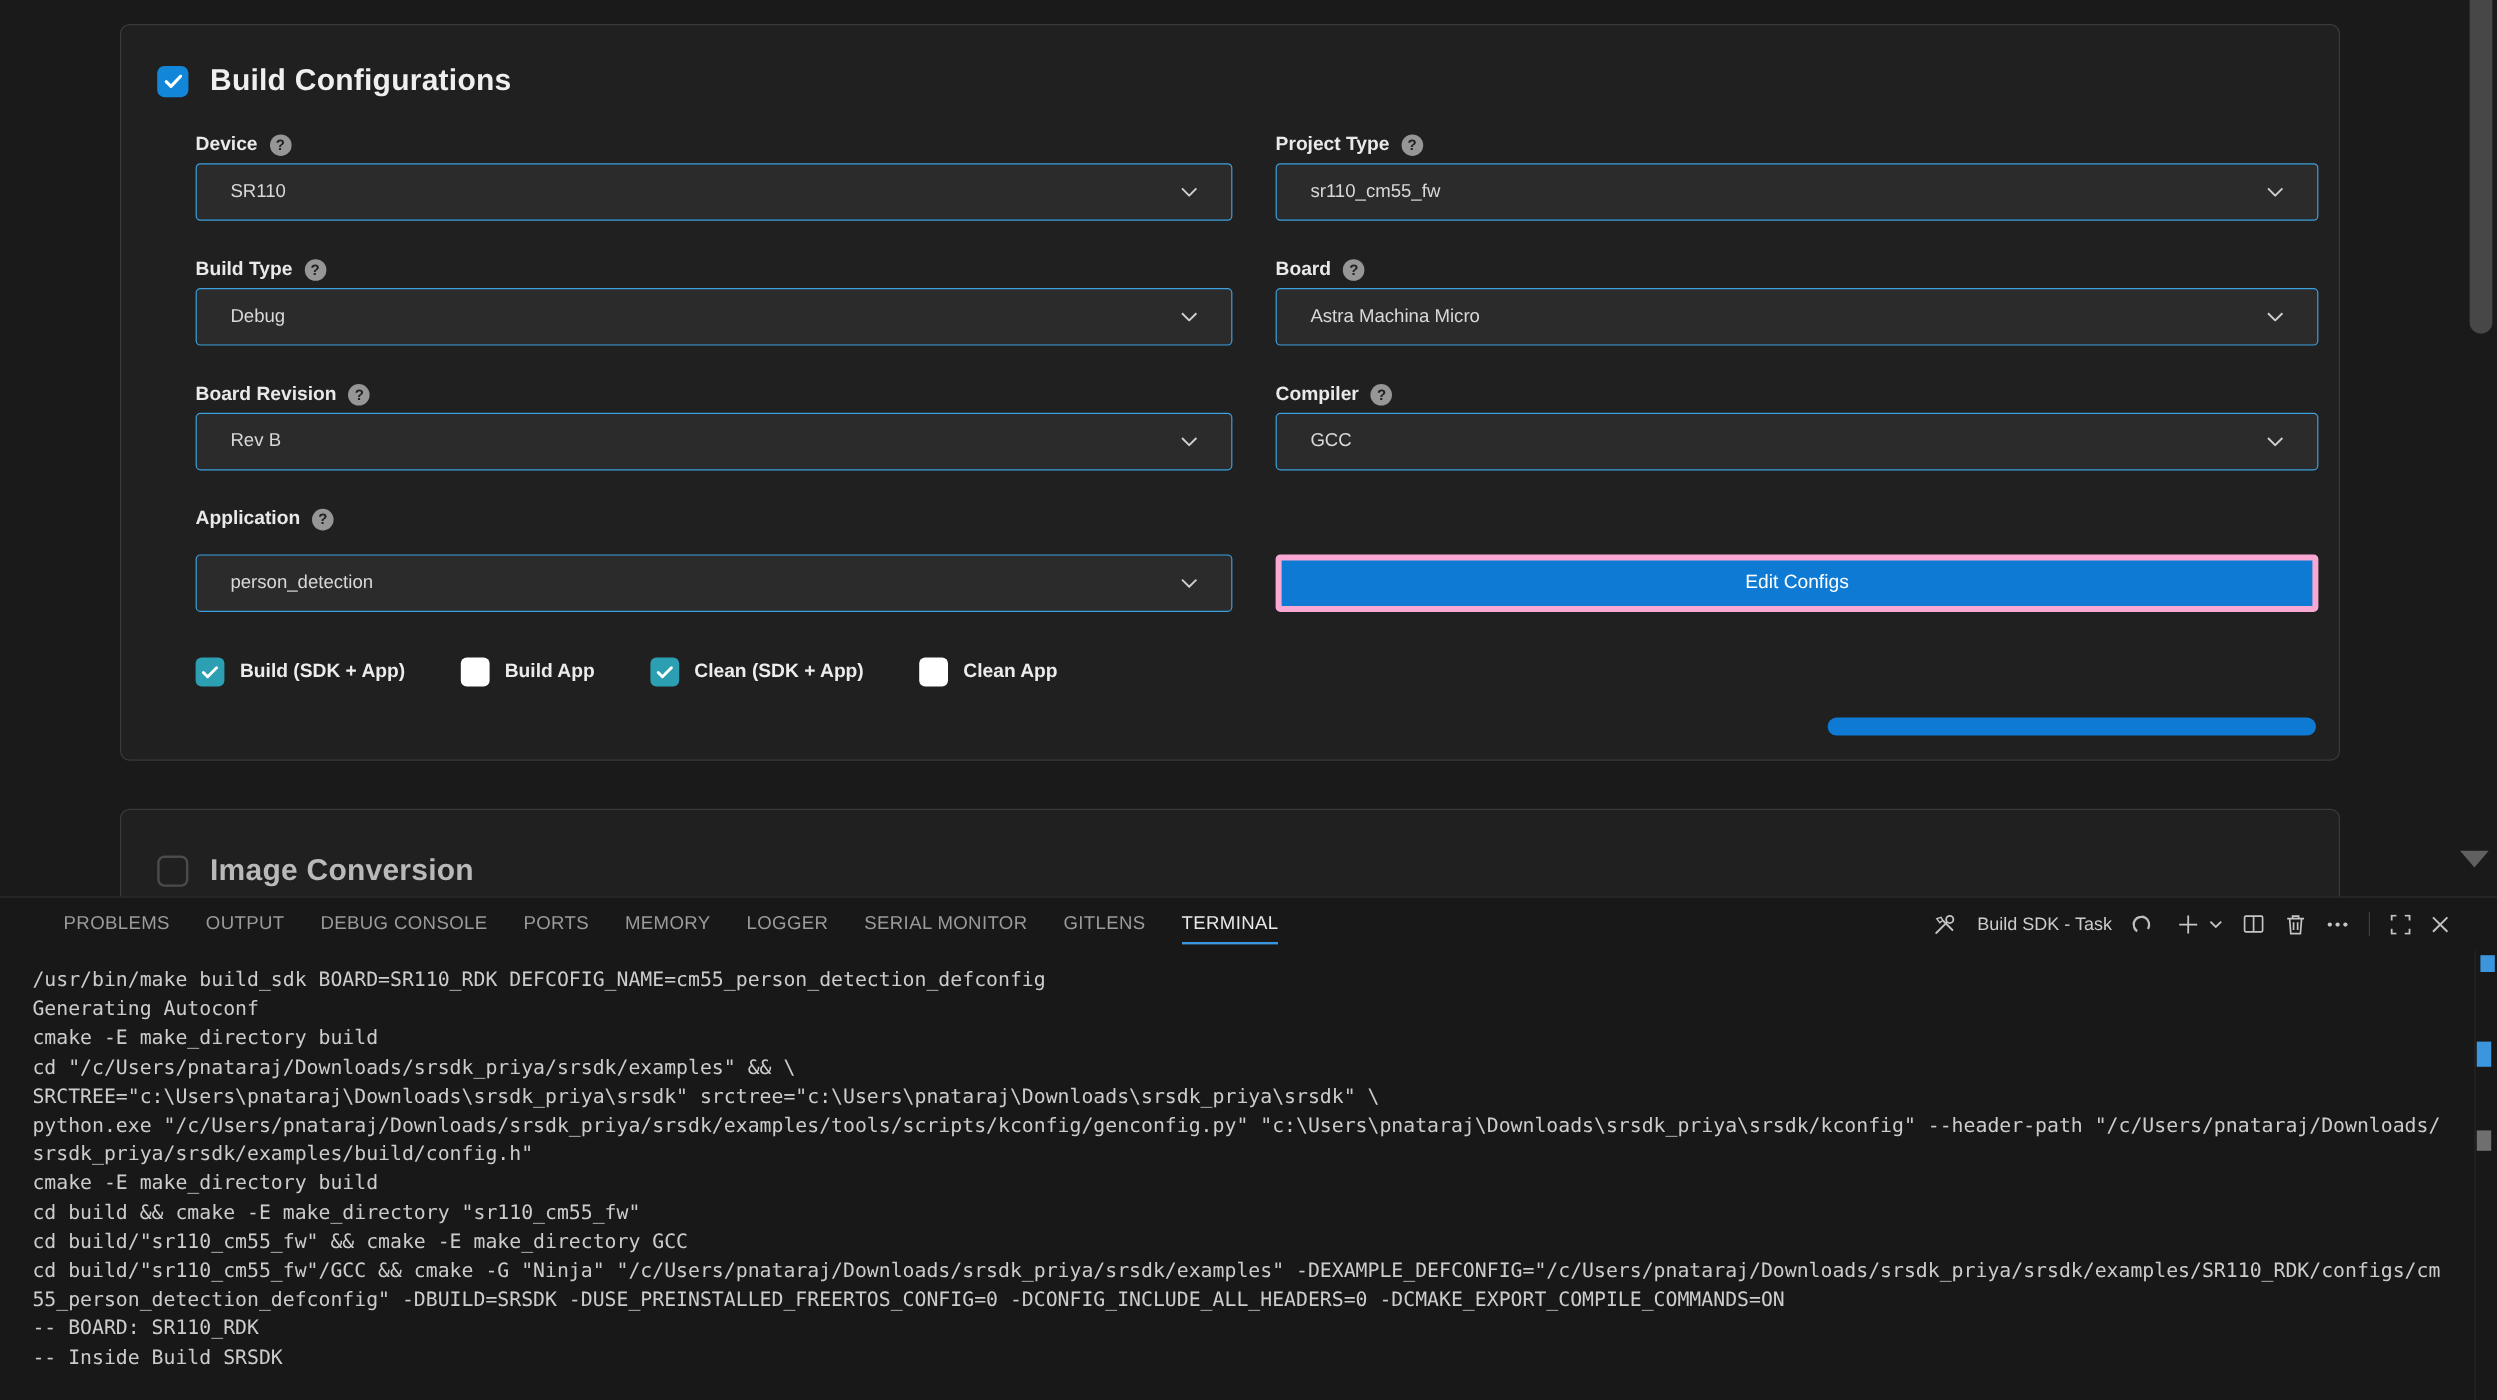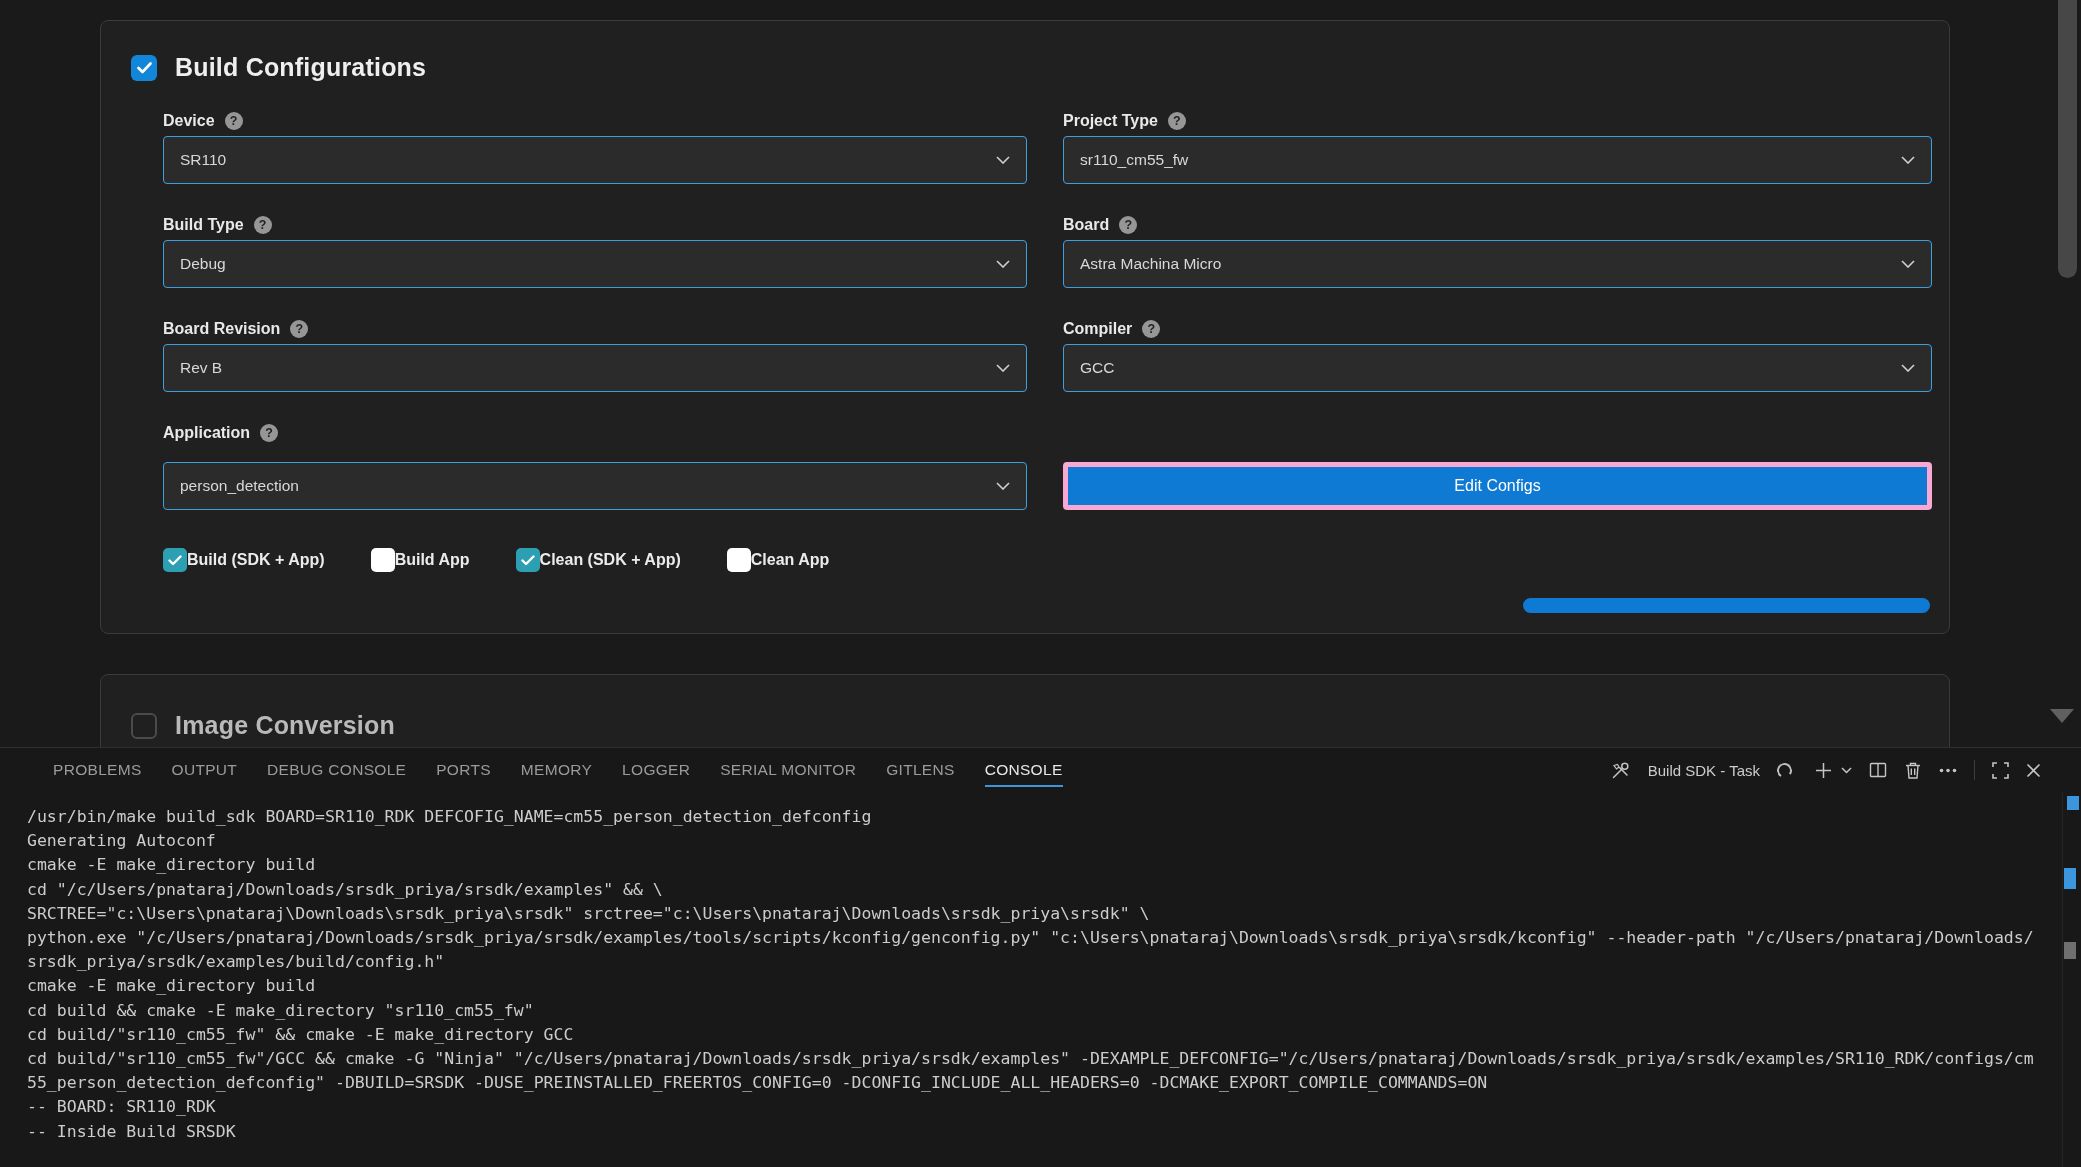--- a/index.html
+++ b/index.html
@@ -31,32 +31,32 @@
   .fields { margin-left:32px; display:grid; grid-template-columns:864px 869px; column-gap:36px; row-gap:28px; }
   .fgroup { display:flex; flex-direction:column; }
   .flabel { display:flex; align-items:flex-end; gap:10px; height:22px; margin-bottom:6px; }
   .flabel .txt { font-size:16px; font-weight:bold; color:#e9e9e9; }
   .help {
     width:18px; height:18px; border-radius:50%; background:#969696; color:#222;
     font-size:12.5px; font-weight:bold; display:flex; align-items:center; justify-content:center;
   }
   .select {
     height:48px; background:#2b2b2b; border:1px solid var(--focus_border); border-radius:4px;
-    display:flex; align-items:center; padding:0 16px; cursor:pointer;
+    display:flex; align-items:center; padding:0 28px; cursor:pointer;
   }
   .select .val { font-size:15.5px; color:#d8d8d8; flex:1; }
   .select svg { flex:0 0 auto; }
   .app-gap { margin-bottom:20px; }
   .btn-cell { display:flex; flex-direction:column; justify-content:flex-end; }
   .btn {
     height:48px; background:var(--accent); border:5px solid #f9a8d4; border-radius:4px;
     color:#ffffff; font-size:16px; display:flex; align-items:center; justify-content:center; cursor:pointer;
   }
   .cb-row { margin:38px 0 0 32px; display:flex; align-items:center; gap:46px; }
-  .cb-item { display:flex; align-items:center; cursor:pointer; }
+  .cb-item { display:flex; align-items:center; gap:13px; cursor:pointer; }
   .cb-item .lbl { font-size:16px; font-weight:bold; color:#ececec; }
   .progress-row { margin-top:26px; display:flex; justify-content:flex-end; }
   .progress { width:407px; height:15px; border-radius:8px; background:var(--accent); }
   
   .wv-scroll { position:absolute; top:0; right:4px; width:19px; height:278px; background:#474747; border-radius:0 0 10px 10px; }
   .wv-downarrow {
     position:absolute; top:709px; right:7px; width:0; height:0;
     border-left:12px solid transparent; border-right:12px solid transparent; border-top:14px solid #606060;
   }
   
@@ -247,21 +247,21 @@
     <div class="panel-bar">
       <div class="tabs" id="tabs">
           <span class="tab">PROBLEMS</span>
           <span class="tab">OUTPUT</span>
           <span class="tab">DEBUG CONSOLE</span>
           <span class="tab">PORTS</span>
           <span class="tab">MEMORY</span>
           <span class="tab">LOGGER</span>
           <span class="tab">SERIAL MONITOR</span>
           <span class="tab">GITLENS</span>
-          <span class="tab active">CONSOLE</span>
+          <span class="tab active">TERMINAL</span>
         </div>
 
       <div class="panel-actions">
         <span class="act">
           <svg width="21" height="21" viewBox="0 0 21 21" fill="none" stroke="#c5c5c5" stroke-width="1.5" stroke-linecap="round">
             <path d="M3.5 17.5 L12 9"></path>
               <circle cx="14.8" cy="6.2" r="3"></circle>
               <path d="M17 15 L9.5 7.5"></path>
               <path d="M4 5.5 L7.5 4.5 L9 7 L6.5 9 Z" stroke-width="1.2"></path>
           </svg>

